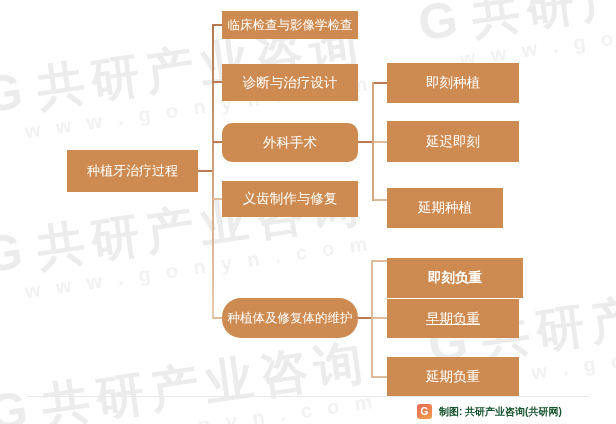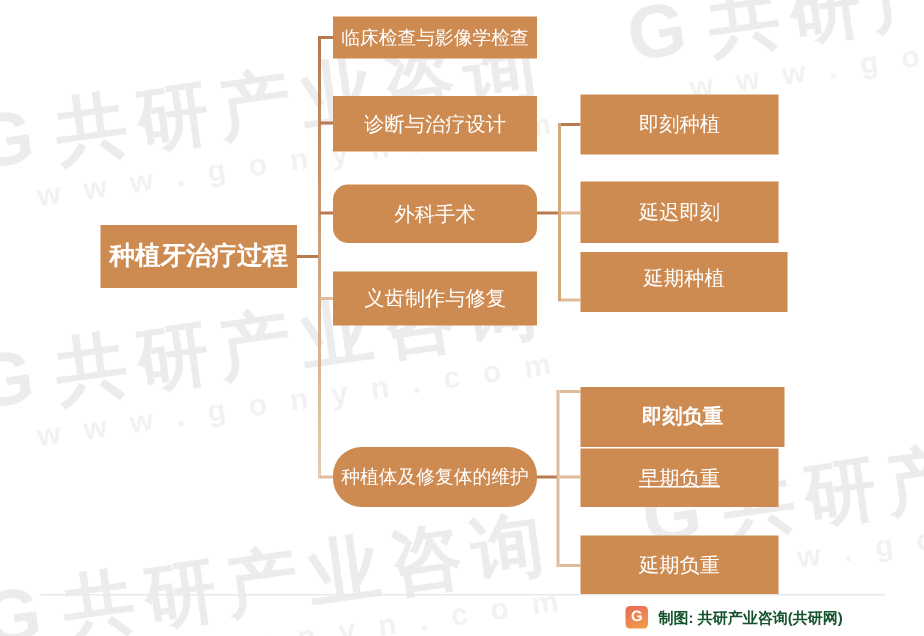--- a/index.html
+++ b/index.html
@@ -19,21 +19,21 @@
   .ll{background:#dfbd9c;}
   .lm{background:#d3a87e;}
   .spine-left{background:linear-gradient(#b5784c,#e7ccb0);}
   
   .node{
     position:absolute;z-index:3;background:#ce8b51;color:#fff;
     display:flex;align-items:center;justify-content:center;
     font-size:13.5px;text-align:center;line-height:1.15;
   }
   .node.small{font-size:12.5px;}
-  .node.root{font-size:17px;font-weight:bold;}
+  .node.root{font-size:13px;}
   
   .footer-sep{position:absolute;left:27px;top:396px;width:563px;height:1px;background:#e9e9e9;z-index:2;}
   .credit{position:absolute;left:417px;top:403px;height:17px;display:flex;align-items:center;gap:7px;z-index:4;}
   .logo{
     width:15px;height:15px;border-radius:3px;flex:0 0 auto;
     background:linear-gradient(155deg,#ea6e55 10%,#f09a4c 90%);
     color:#fff;font-size:10px;font-weight:bold;
     display:flex;align-items:center;justify-content:center;line-height:1;
   }
   .credit-text{font-size:10px;font-weight:bold;color:#14532d;white-space:nowrap;}
@@ -91,21 +91,21 @@
   <div class="node root" style="left:67px;top:150px;width:131px;height:42px;">种植牙治疗过程</div>
 
   <div class="node small" style="left:222px;top:11px;width:136px;height:28px;">临床检查与影像学检查</div>
   <div class="node" style="left:222px;top:64px;width:136px;height:37px;">诊断与治疗设计</div>
   <div class="node" style="left:222px;top:123px;width:136px;height:39px;border-radius:10px;">外科手术</div>
   <div class="node" style="left:222px;top:181px;width:136px;height:36px;">义齿制作与修复</div>
   <div class="node small" style="left:222px;top:298px;width:136px;height:40px;border-radius:19px;">种植体及修复体的维护</div>
 
   <div class="node" style="left:387px;top:63px;width:132px;height:40px;">即刻种植</div>
   <div class="node" style="left:387px;top:121px;width:132px;height:41px;">延迟即刻</div>
-  <div class="node" style="left:387px;top:168px;width:138px;height:40px;font-family:Liberation Mono, monospace;">延期种植</div>
+  <div class="node" style="left:387px;top:188px;width:116px;height:40px;">延期种植</div>
 
   <div class="node" style="left:387px;top:258px;width:136px;height:40px;font-weight:bold;">即刻负重</div>
   <div class="node" style="left:387px;top:299px;width:132px;height:39px;text-decoration:underline;">早期负重</div>
   <div class="node" style="left:387px;top:357px;width:132px;height:39px;">延期负重</div>
 
   <div class="footer-sep"></div>
   <div class="credit">
     <span class="logo">G</span>
     <span class="credit-text">制图: 共研产业咨询(共研网)</span>
   </div>

